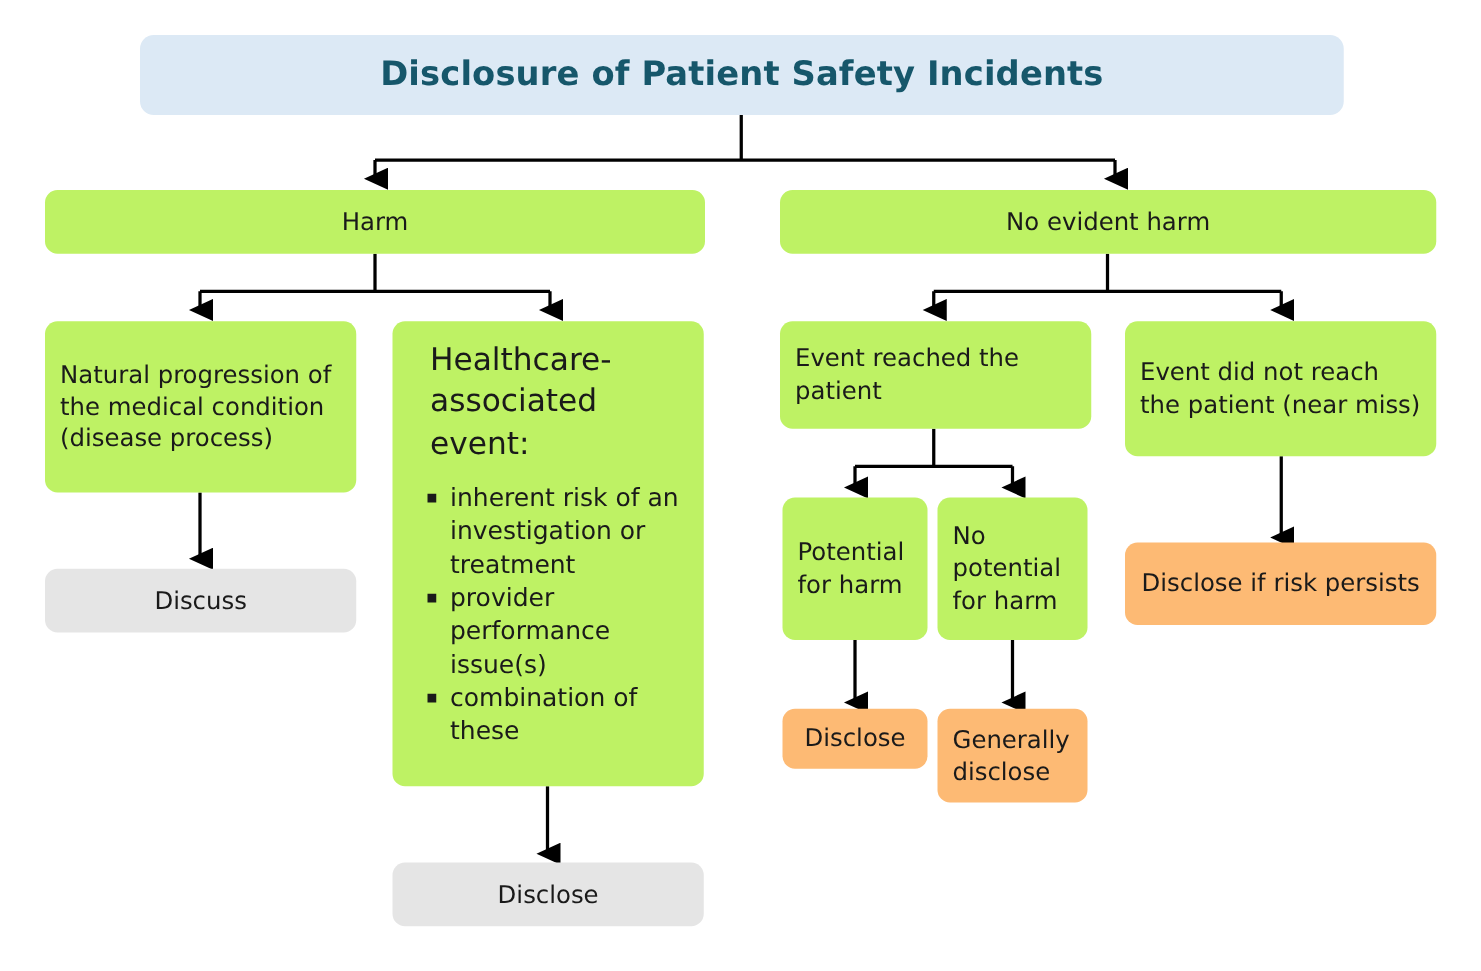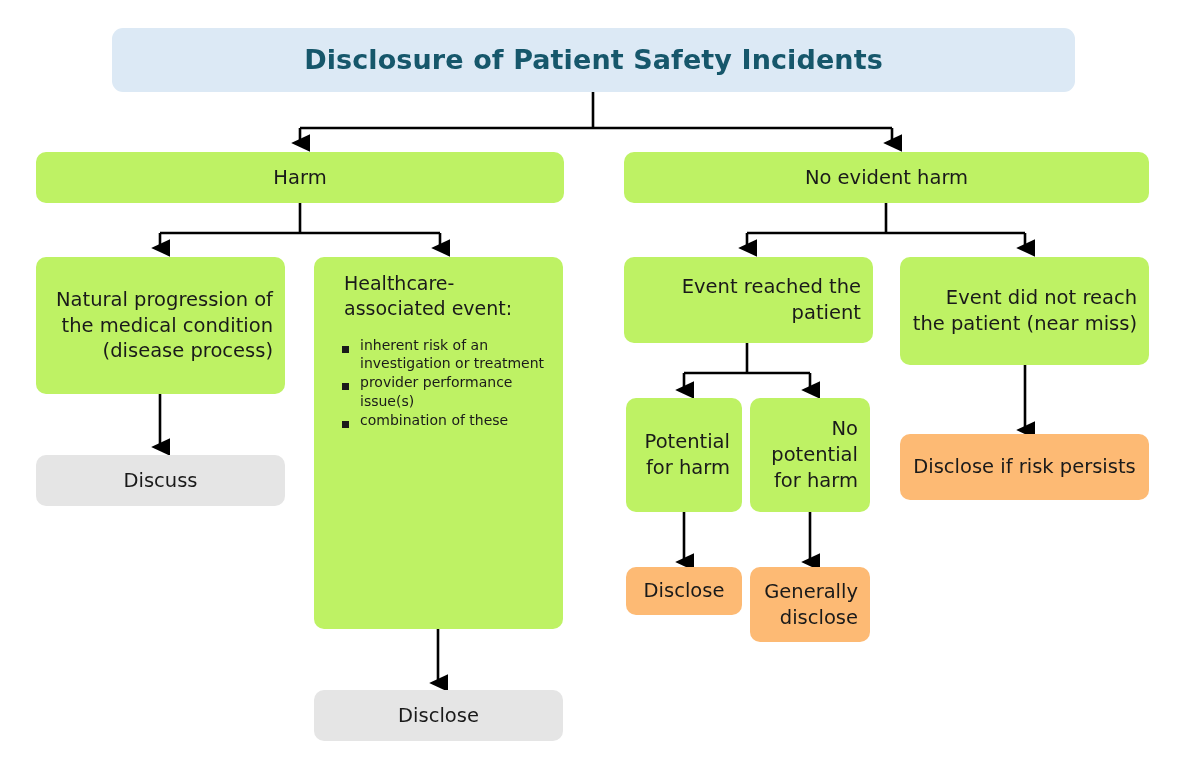--- a/index.html
+++ b/index.html
@@ -28,21 +28,21 @@
     height: 777px;
     pointer-events: none;
   }
   .node {
     position: absolute;
     box-sizing: border-box;
     border-radius: 10px;
     display: flex;
     align-items: center;
     justify-content: center;
-    text-align: right;
+    text-align: left;
     color: #1a1a1a;
     font-size: 19.5px;
     line-height: 1.33;
     padding: 6px 12px;
   }
   .node-title {
     background: #dce9f5;
     border-radius: 11px;
     color: #16576b;
     font-size: 27px;
@@ -54,33 +54,33 @@
   .node-blue    { background: #fdba74; }
 
   .node-list {
     display: block;
     text-align: left;
     padding: 14px 16px 14px 16px;
   }
   .node-list .lead {
     text-align: left;
     margin: 0 0 14px 14px;
-    font-size: 19px;
+    font-size: 25px;
     line-height: 1.33;
     color: #1a1a1a;
   }
   .node-list ul {
     margin: 0;
     padding: 0 0 0 30px;
     list-style: none;
   }
   .node-list ul li {
     position: relative;
     margin: 0 0 1px 0;
-    font-size: 14px;
+    font-size: 20px;
     line-height: 1.32;
     color: #1a1a1a;
   }
   .node-list ul li::before {
     content: "";
     position: absolute;
     left: -18px;
     top: 10px;
     width: 7px;
     height: 7px;

